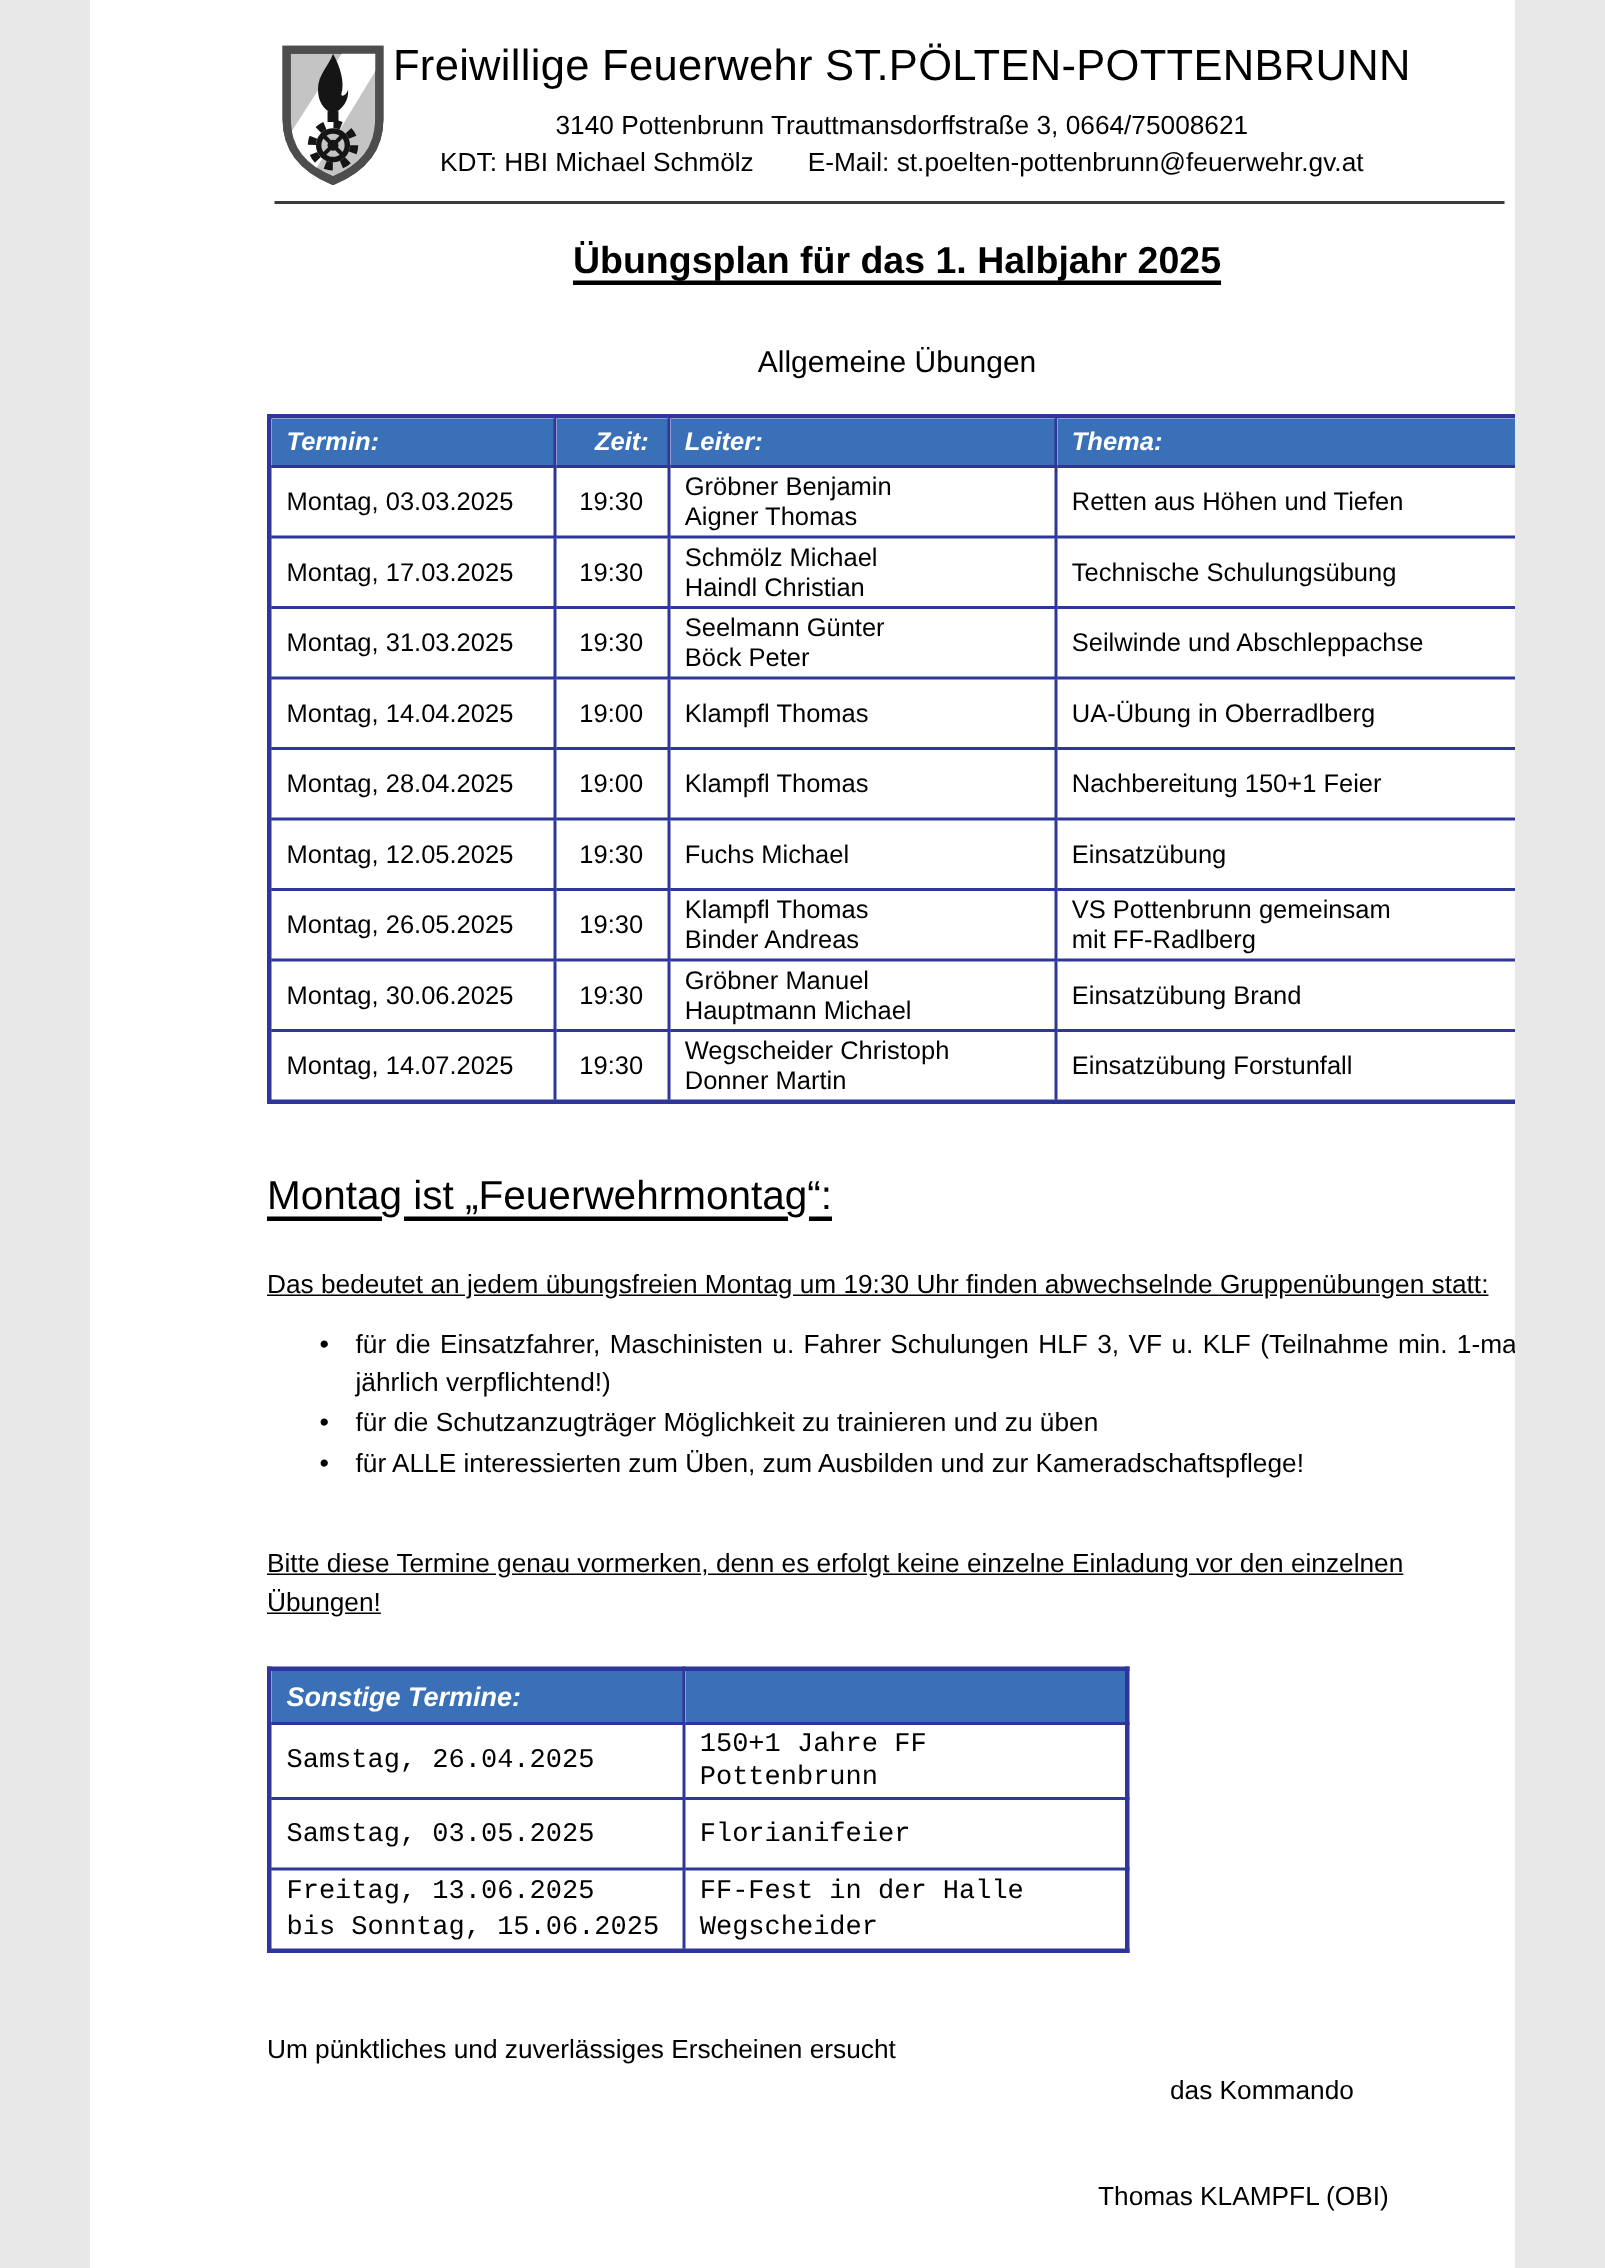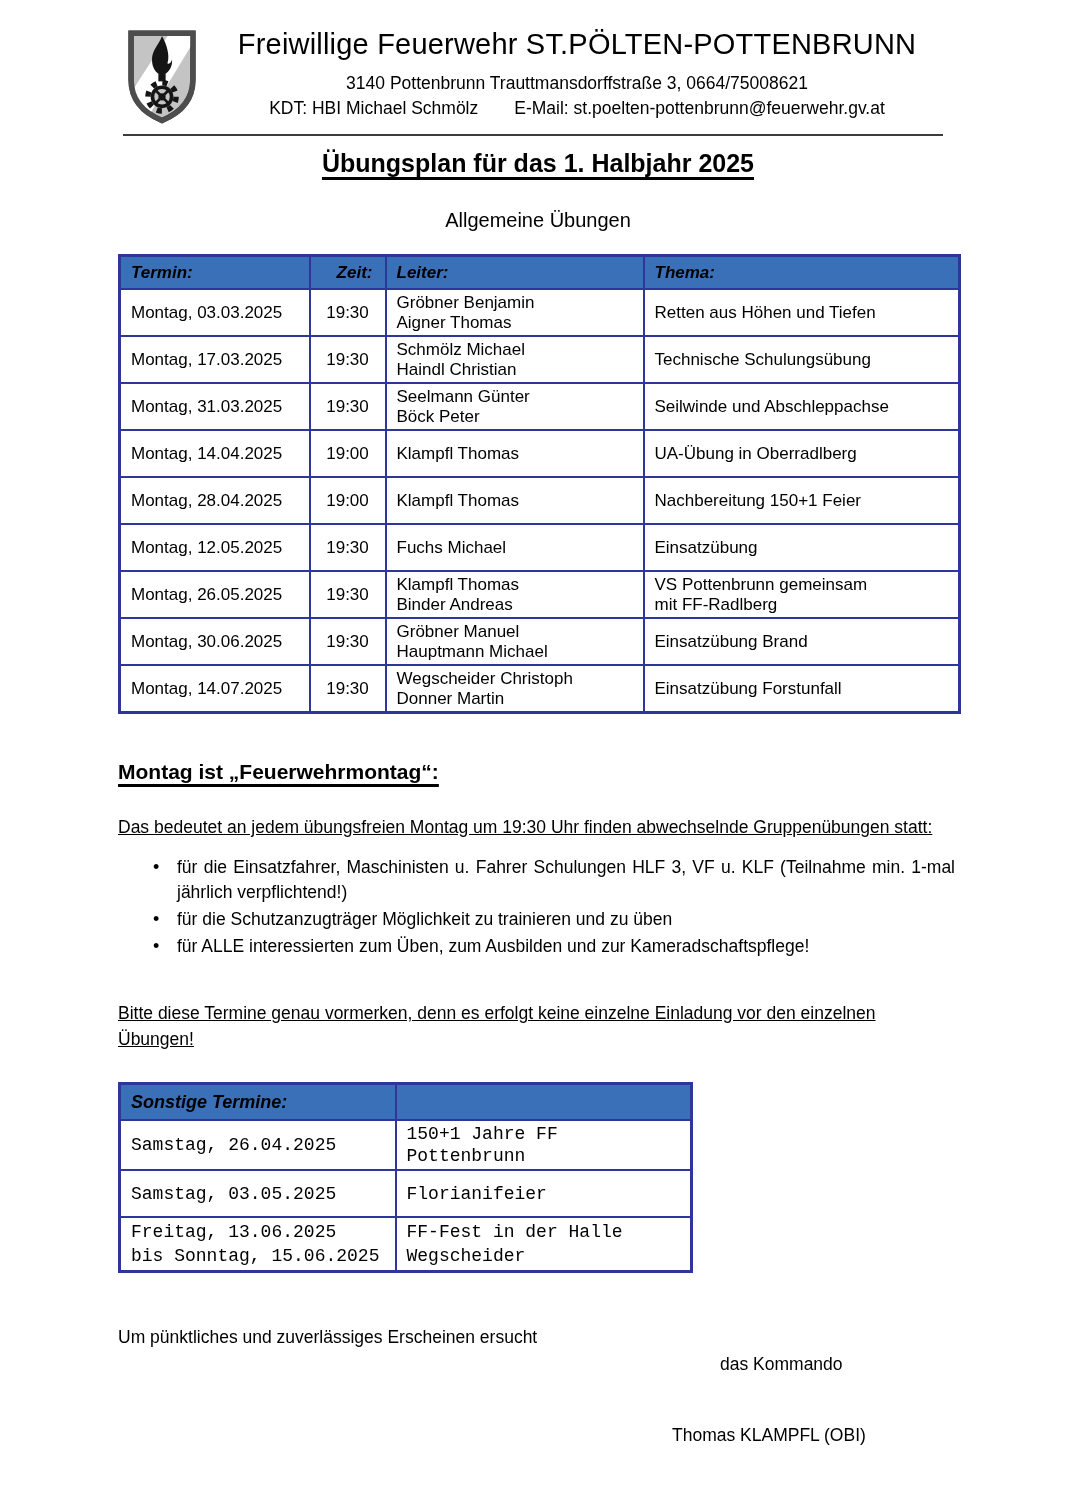--- a/index.html
+++ b/index.html
@@ -1,51 +1,51 @@
 <!DOCTYPE html>
 <html lang="de" style="--tbl-head-bg: #3A70B7; --tbl-border: #2F3699;"><head>
 <meta charset="utf-8">
 <style>
   html,body{margin:0;padding:0;background:#e8e8e8;}
   .page{
-    width:1070px;height:1512px;background:#ffffff;position:relative;
+    width:950px;height:1512px;background:#ffffff;position:relative;
     font-family:"Liberation Sans","DejaVu Sans",sans-serif;color:#000;
     margin:0 auto;overflow:hidden;
   }
   
   .doc-header{display:flex;align-items:flex-start;padding:24px 0 0 122px;}
   .logo-box{width:80px;height:102px;flex:0 0 auto;}
   .header-text{flex:1;text-align:center;margin-right:118px;padding-top:4px;}
   .org-name{font-size:29px;letter-spacing:0.2px;white-space:nowrap;}
   .addr-line{font-size:17.5px;margin-top:12px;}
   .kdt-line{font-size:17.5px;margin-top:4px;display:flex;justify-content:center;gap:36px;}
   .header-rule{height:2px;background:#3c3c3c;width:820px;margin:8px 0 0 123px;border:0;}
   
   .content{margin-left:118px;width:840px;}
-  .doc-title{margin:1px;padding-top:12px;text-align:center;font-size:25px;font-weight:bold;}
+  .doc-title{margin:12px;padding-top:12px;text-align:center;font-size:25px;font-weight:bold;}
   .doc-title span{text-decoration:underline;text-decoration-thickness:2.5px;text-underline-offset:5px;}
   .doc-subtitle{margin:0;padding-top:30px;text-align:center;font-size:20px;font-weight:normal;}
   
   table{border-collapse:collapse;table-layout:fixed;margin-top:22px;}
   .exercise-table{width:840px;}
   .other-table{width:572px;margin-top:30px;}
   th,td{border:2px solid var(--tbl-border);vertical-align:middle;font-size:17px;overflow:hidden;}
   table{border:3px solid var(--tbl-border);}
-  th{background:var(--tbl-head-bg);color:#000000;font-style:italic;font-weight:bold;text-align:left;height:27px;padding:2px 8px 2px 10px;}
+  th{background:var(--tbl-head-bg);color:#ffffff;font-style:italic;font-weight:bold;text-align:left;height:27px;padding:2px 8px 2px 10px;}
   th.th-zeit{text-align:right;padding-right:12px;}
   td{padding:2px 8px 2px 10px;}
   .exercise-table td{height:41px;}
   td.col-zeit{text-align:center;padding:2px 2px;}
   .cell-line{line-height:20px;}
   td.single .cell-line{line-height:22px;}
   .other-table th{height:30px;font-size:18px;}
   .other-table td{height:41px;font-size:18px;font-family:Liberation Mono, monospace;}
   .other-table .cell-line{line-height:24px;}
   
-  .section-heading{margin:0;padding-top:46px;font-size:21px;font-weight:bold;}
+  .section-heading{margin:0;padding-top:46px;font-size:27px;font-weight:normal;}
   .section-heading span{text-decoration:underline;text-decoration-thickness:2.5px;text-underline-offset:5px;}
   .para{margin:0;padding-top:30px;font-size:17.5px;line-height:26px;width:826px;text-decoration:underline;}
   .justify{text-align:justify;}
   .bullet-list{margin:11px;padding:2px 0 0 0;list-style:none;width:826px;}
   .bullet-list li{position:relative;padding-left:48px;font-size:17.5px;line-height:25px;margin-top:2px;}
   .bullet-list li.justify{text-align:justify;}
   .bullet-list li::before{content:"\2022";position:absolute;left:24px;top:0;font-size:18px;}
   
   .closing-line{margin:0;padding-top:54px;font-size:17.5px;}
   .kommando-line{margin:0;padding-top:6px;margin-left:602px;font-size:17.5px;}

